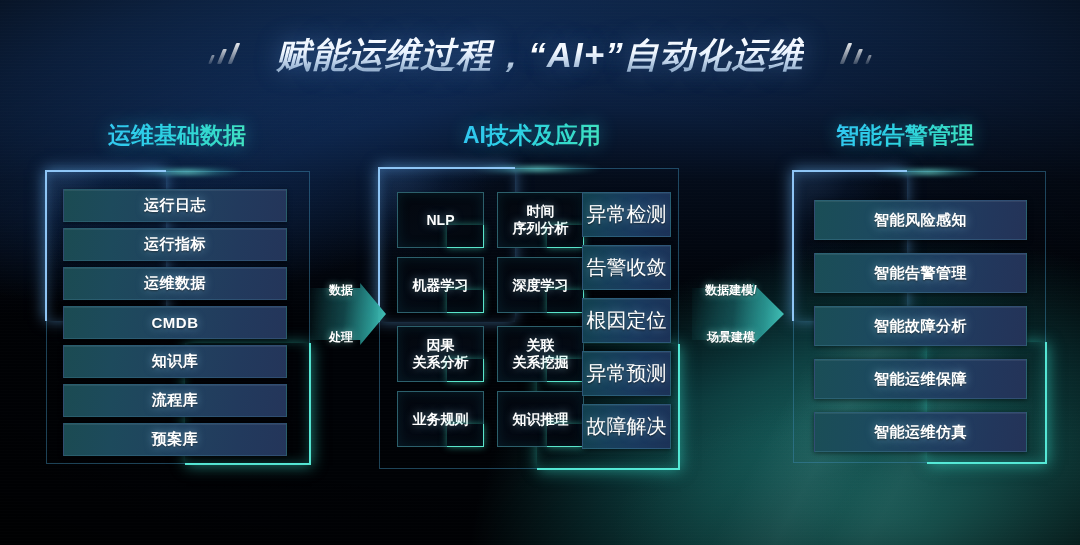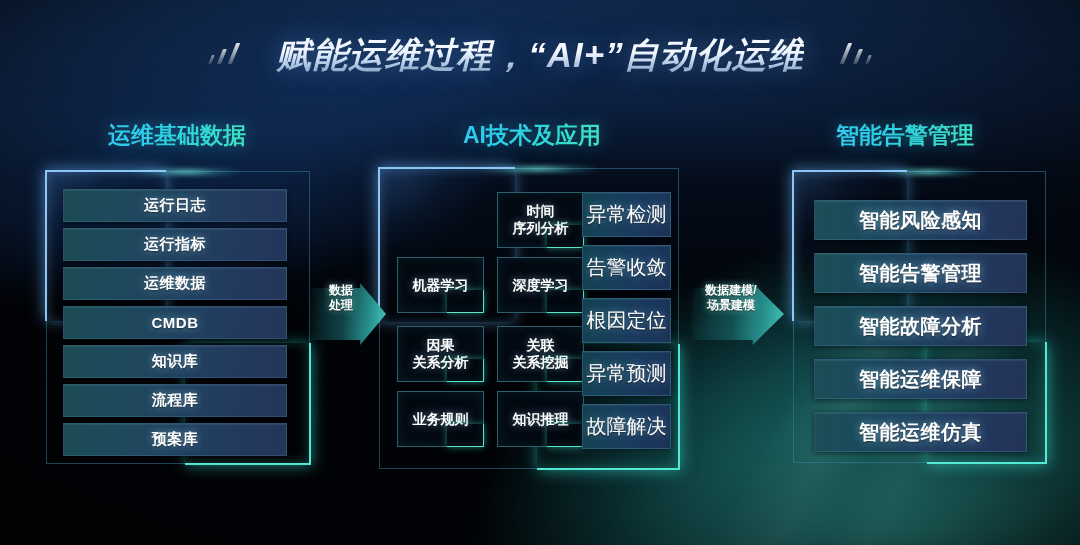--- a/index.html
+++ b/index.html
@@ -187,37 +187,37 @@
   
   .rbox{
     position:absolute; left:20px; width:213px; height:40px;
     display:flex; align-items:center; justify-content:center;
     background:linear-gradient(100deg,
       #1a4e56 0%, #1c4a5e 26%, #203f60 58%, #22375c 82%, #243358 100%);
     border:1px solid rgba(95,165,195,.24);
     box-shadow:inset 0 1px 0 rgba(255,255,255,.07), 0 1px 5px rgba(0,0,0,.55);
   }
   .rbox span{
-    font-size:20px; font-weight:bold; color:#fff; letter-spacing:.5px;
+    font-size:15px; font-weight:bold; color:#fff; letter-spacing:.5px;
     text-shadow:0 0 10px rgba(170,230,255,.55), 0 1px 2px rgba(0,0,0,.75);
   }
 
   
   .arrow{ position:absolute; width:76px; height:62px; }
   .arrow .shape{
     position:absolute; inset:0;
     background:linear-gradient(96deg,
       rgba(10,40,48,.05) 0%, rgba(22,86,92,.55) 45%,
       rgba(42,150,146,.95) 78%, rgba(70,200,190,1) 100%);
     clip-path:polygon(0% 8%, 66% 8%, 66% 0%, 100% 50%, 66% 100%, 66% 92%, 0% 92%);
     filter:drop-shadow(0 0 7px rgba(50,190,180,.42));
   }
   .arrow .lbl{
     position:absolute; inset:0; display:flex; flex-direction:column;
-    align-items:center; justify-content:flex-start; text-align:center;
+    align-items:center; justify-content:space-between; text-align:center;
     padding-right:14px; line-height:1.22;
   }
   .arrow .lbl span{
     font-size:12px; font-weight:bold; color:#ffffff; white-space:nowrap;
     text-shadow:0 0 7px rgba(140,235,225,.7), 0 1px 2px rgba(0,0,0,.85);
   }
   #arrow-1{ left:310px; top:283px; }
   #arrow-2{ left:692px; top:283px; }
   #arrow-2{ width:92px; }
 </style>
@@ -281,20 +281,23 @@
         <span>流程库</span>
       </div>
   </div>
 
   <div class="panel" id="panel-mid">
     <div class="panel-inner"></div>
     <div class="glowTop"></div>
     <div class="glowTL"></div>
     <div class="glowBR"></div>
 
+    <div class="mbox" style="left:17px;  top:23px">
+      <span>NLP</span>
+    </div>
     <div class="mbox" style="left:117px; top:23px">
       <span><b style="font-weight:bold">时间</b><br><b style="font-weight:bold">序列分析</b></span>
     </div>
     <div class="mbox" style="left:17px;  top:88px">
       <span>机器学习</span>
     </div>
     <div class="mbox" style="left:117px; top:88px">
       <span>深度学习</span>
     </div>
     <div class="mbox" style="left:17px;  top:157px">

